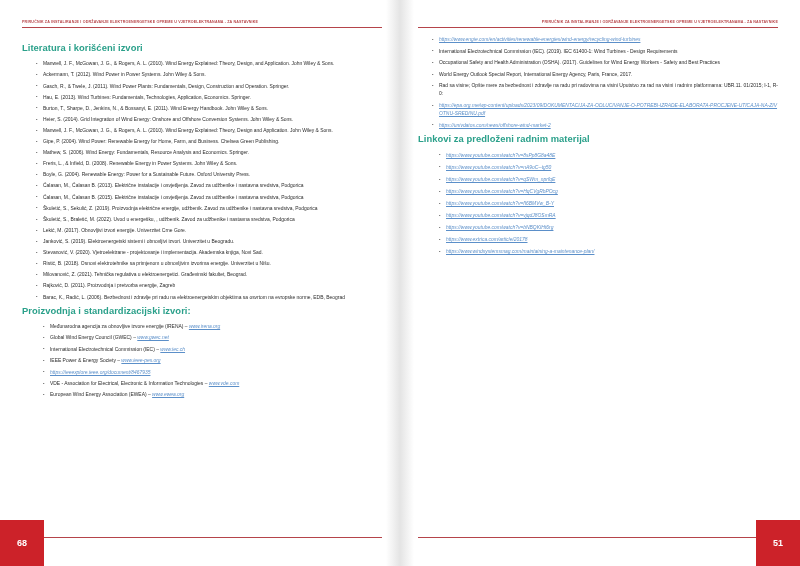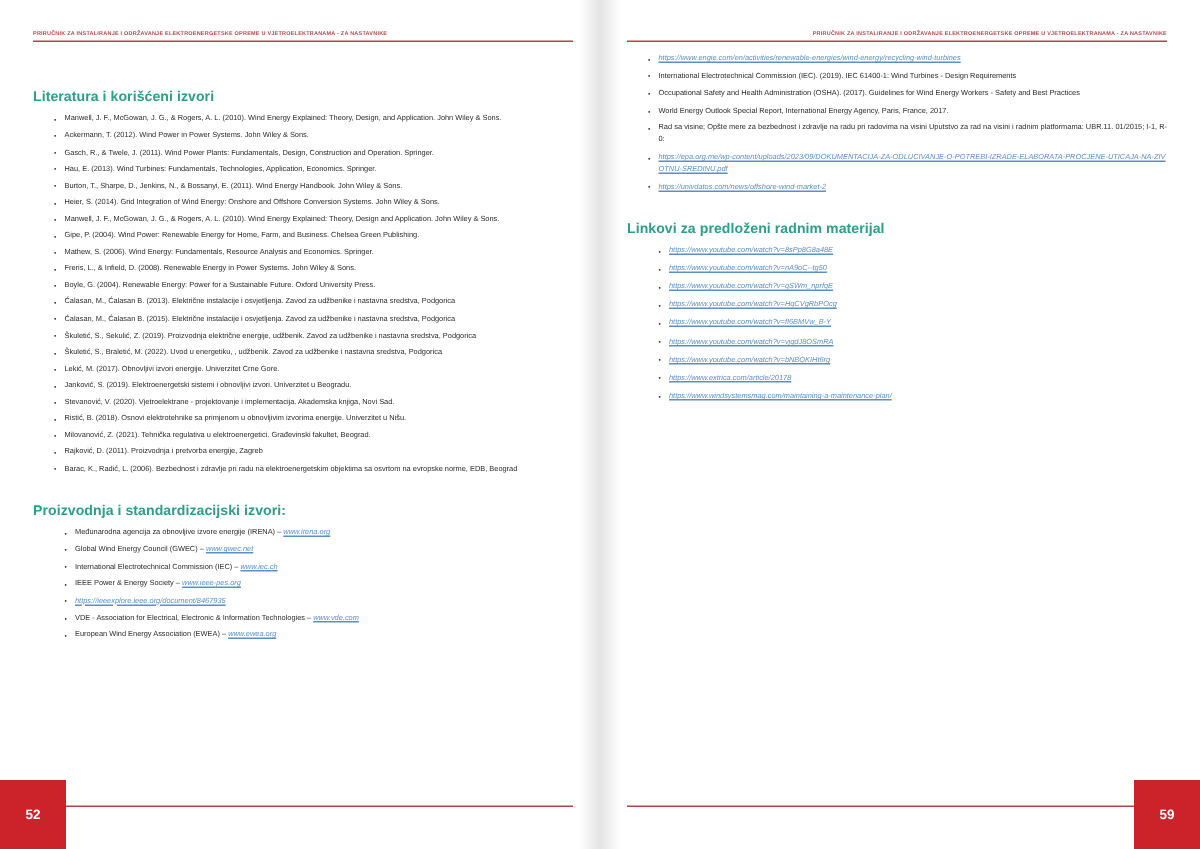--- a/index.html
+++ b/index.html
@@ -72,21 +72,21 @@
     top: 42px;
     left: 22px;
     right: 18px;
   }
   .page-right .content { left: 18px; right: 22px; top: 36px; }
 
   h2.sec {
     color: #2aa08a;
     font-size: 9.4px;
     font-weight: bold;
-    margin: 16px 0 7px 0;
+    margin: 0 0 7px 0;
     letter-spacing: 0.05px;
     line-height: 1.2;
   }
   .sec-gap-top { margin-top: 15px; }
 
   ul.refs {
     list-style: none;
     margin: 0;
     padding: 0 0 0 16px;
   }
@@ -191,21 +191,21 @@
           <li><span>Global Wind Energy Council (GWEC) – </span><a class="lnk" href="#">www.gwec.net</a></li>
           <li><span>International Electrotechnical Commission (IEC) – </span><a class="lnk" href="#">www.iec.ch</a></li>
           <li><span>IEEE Power &amp; Energy Society – </span><a class="lnk" href="#">www.ieee-pes.org</a></li>
           <li><a class="lnk" href="#">https://ieeexplore.ieee.org/document/8467935</a></li>
           <li><span>VDE - Association for Electrical, Electronic &amp; Information Technologies – </span><a class="lnk" href="#">www.vde.com</a></li>
           <li><span>European Wind Energy Association (EWEA) – </span><a class="lnk" href="#">www.ewea.org</a></li>
         </ul>
     </div>
 
     <div class="footer-rule"></div>
-    <div class="pagenum">52</div>
+    <div class="pagenum">68</div>
   </div>
 
   <div class="page page-right">
 
     <div class="runhead-wrap">
       <div class="runhead">PRIRUČNIK ZA INSTALIRANJE I ODRŽAVANJE ELEKTROENERGETSKE OPREME U VJETROELEKTRANAMA - ZA NASTAVNIKE</div>
       <div class="runhead-rule"></div>
     </div>
 
     <div class="content">
@@ -227,18 +227,18 @@
           <li><a class="lnk" href="#">https://www.youtube.com/watch?v=HqCVgRbPOcg</a></li>
           <li><a class="lnk" href="#">https://www.youtube.com/watch?v=fI6BMVw_B-Y</a></li>
           <li><a class="lnk" href="#">https://www.youtube.com/watch?v=vjqdJ8OSmRA</a></li>
           <li><a class="lnk" href="#">https://www.youtube.com/watch?v=bNBQKIHt6rg</a></li>
           <li><a class="lnk" href="#">https://www.extrica.com/article/20178</a></li>
           <li><a class="lnk" href="#">https://www.windsystemsmag.com/maintaining-a-maintenance-plan/</a></li>
         </ul>
     </div>
 
     <div class="footer-rule"></div>
-    <div class="pagenum">59</div>
+    <div class="pagenum">51</div>
   </div>
 
   <div class="gutter-shadow-l"></div>
   <div class="gutter-shadow-r"></div>
 </div>
 
 </body></html>

